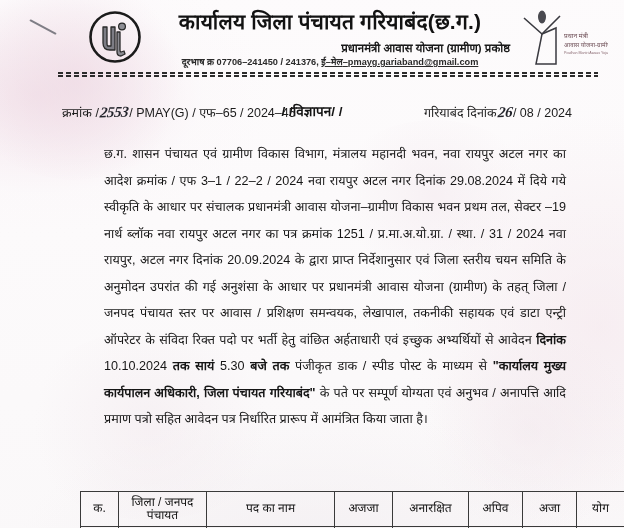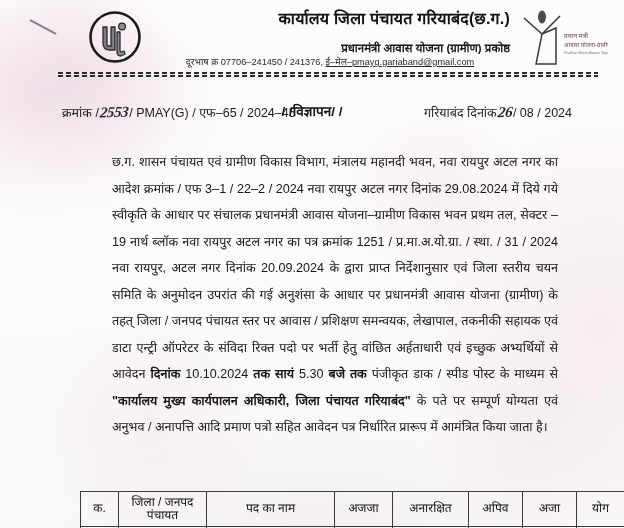--- a/index.html
+++ b/index.html
@@ -64,22 +64,22 @@
     left: 512px;
     top: 8px;
     width: 96px;
     height: 62px;
   }
   .office-title {
     position: absolute;
     left: 150px;
     top: 10px;
     width: 360px;
-    text-align: right;
-    font-size: 16px;
+    text-align: center;
+    font-size: 21px;
     font-weight: bold;
     letter-spacing: 0.2px;
     color: #121212;
     line-height: 1.12;
   }
   .cell-line {
     position: absolute;
     left: 150px;
     top: 40px;
     width: 360px;
@@ -88,21 +88,21 @@
     font-weight: bold;
     color: #1a1a1a;
   }
   .contact-line {
     position: absolute;
     left: 120px;
     top: 55px;
     width: 420px;
     text-align: center;
     font-size: 9.2px;
-    font-weight: normal;
+    font-weight: bold;
     color: #2a2a2a;
     white-space: nowrap;
   }
   .contact-line .email {
     text-decoration: underline;
   }
 
   .sep-rail {
     position: absolute;
     left: 58px;
@@ -166,21 +166,21 @@
     position: absolute;
     left: 62px;
     top: 133px;
     width: 512px;
     font-size: 12.6px;
     line-height: 26.5px;
     color: #161616;
     text-align: justify;
     text-justify: inter-word;
   }
-  .body-text p { margin: 16px; }
+  .body-text p { margin: 8px; }
   .body-text p + p { margin-top: 0px; }
   .indent { padding-left: 34px; }
   .b { font-weight: bold; }
 
   
   .table-wrap {
     position: absolute;
     left: 80px;
     top: 491px;
     width: 496px;

